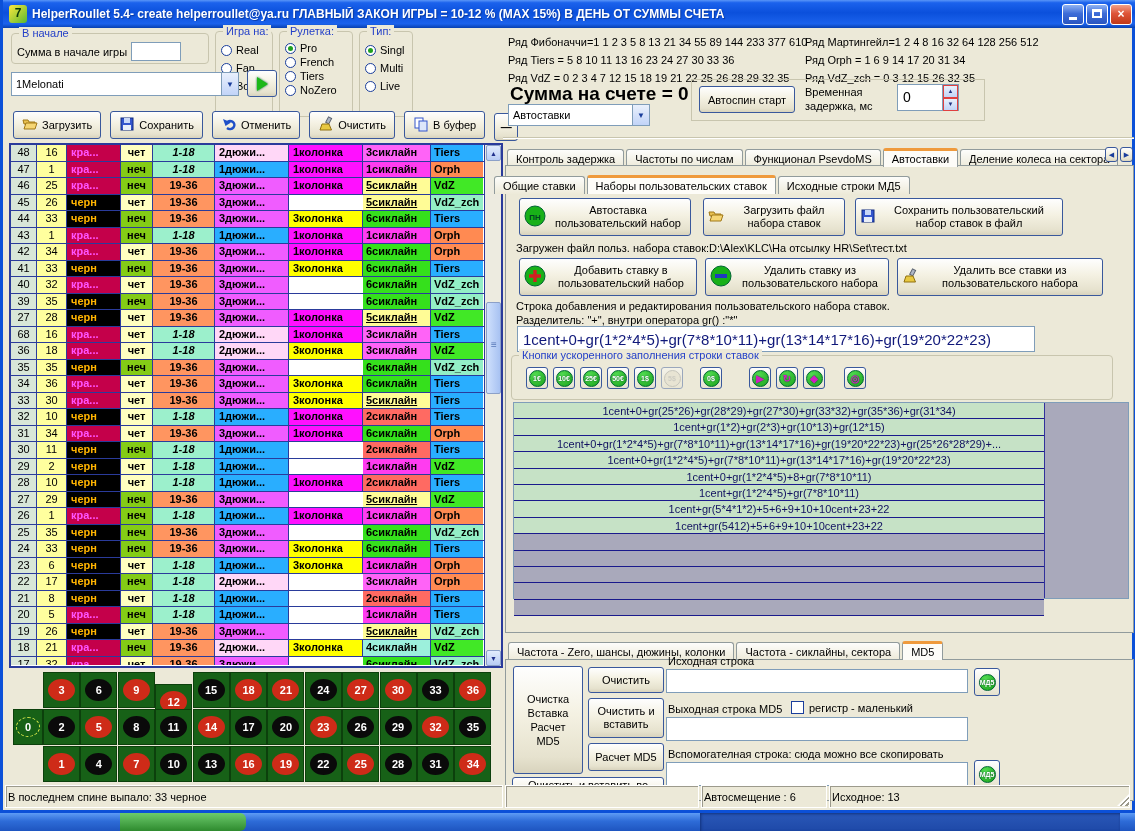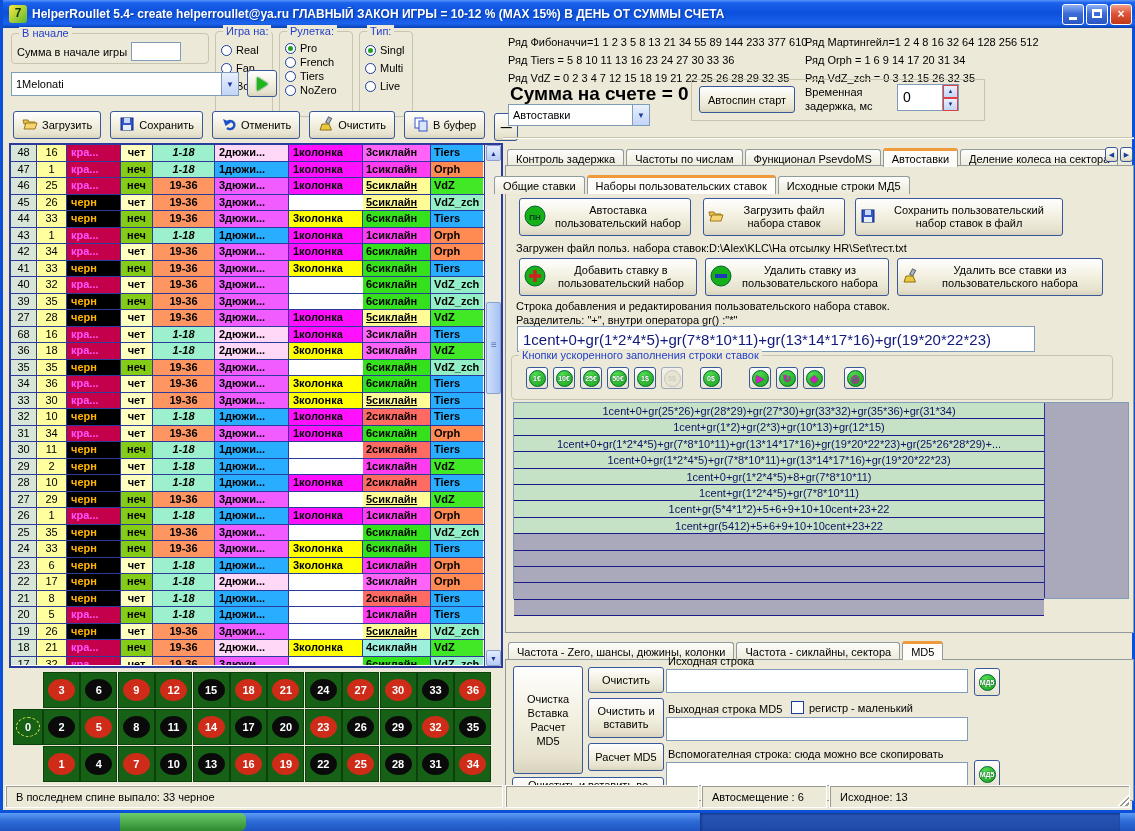--- a/index.html
+++ b/index.html
@@ -164,21 +164,21 @@
   #md5-case { position:absolute; left:788px; top:701px; display:flex; align-items:center; gap:5px; }
   #md5-case .cbox { width:13px; height:13px; border:1px solid #1A3E9C; background:#fff; }
   #md5-out-input { position:absolute; left:663px; top:717px; width:302px; height:24px; }
   #md5-aux-label { position:absolute; left:665px; top:748px; }
   #md5-aux-input { position:absolute; left:663px; top:762px; width:302px; height:24px; }
   #md5-btn2 { position:absolute; left:971px; top:760px; width:26px; height:28px; }
 
   
   #statusbar { position:absolute; left:0px; top:783px; width:1129px; height:27px; display:flex; gap:2px; padding:2px; }
   .spanel { border:1px solid #fff; box-shadow:inset 1px 1px 0 #9C9A8C; background:#ECE9D8;
-    padding:5px 0 0 10px; white-space:nowrap; overflow:hidden; }
+    padding:5px 0 0 2px; white-space:nowrap; overflow:hidden; }
   #sp1 { width:498px; } #sp2 { width:194px; } #sp3 { width:126px; } #sp4 { flex:1; }
   #grip { position:absolute; right:3px; bottom:4px; width:12px; height:12px;
     background:repeating-linear-gradient(135deg,#fff 0 2px,#9C9A8C 2px 4px); clip-path:polygon(100% 0,100% 100%,0 100%); }
   #taskbar { position:absolute; left:0; top:813px; width:1135px; height:18px;
     background:linear-gradient(180deg,#5E9CF5,#2E6CD8 45%,#1E55C0); }
   #tb-green { position:absolute; left:120px; top:0; width:126px; height:18px;
     background:linear-gradient(180deg,#6CCB6C,#2E8A2E); border-radius:0 6px 6px 0; }
   #tb-pressed { position:absolute; left:700px; top:0; width:420px; height:18px;
     background:linear-gradient(180deg,#2A58B8,#1E49A8); box-shadow:inset 1px 1px 3px #10307A; }
 </style>
@@ -681,21 +681,21 @@
         </div>
     <div class="rcell" style="left: 32px; top: 0px;">
           <span class="rball red">3</span>
         </div>
         <div class="rcell" style="left: 69.4px; top: 0px;">
           <span class="rball black">6</span>
         </div>
         <div class="rcell" style="left: 106.8px; top: 0px;">
           <span class="rball red">9</span>
         </div>
-        <div class="rcell" style="left: 144.2px; top: 0px;">
+        <div class="rcell" style="left: 144.2px; top: 12px;">
           <span class="rball red">12</span>
         </div>
         <div class="rcell" style="left: 181.6px; top: 0px;">
           <span class="rball black">15</span>
         </div>
         <div class="rcell" style="left: 219px; top: 0px;">
           <span class="rball red">18</span>
         </div>
         <div class="rcell" style="left: 256.4px; top: 0px;">
           <span class="rball red">21</span>

